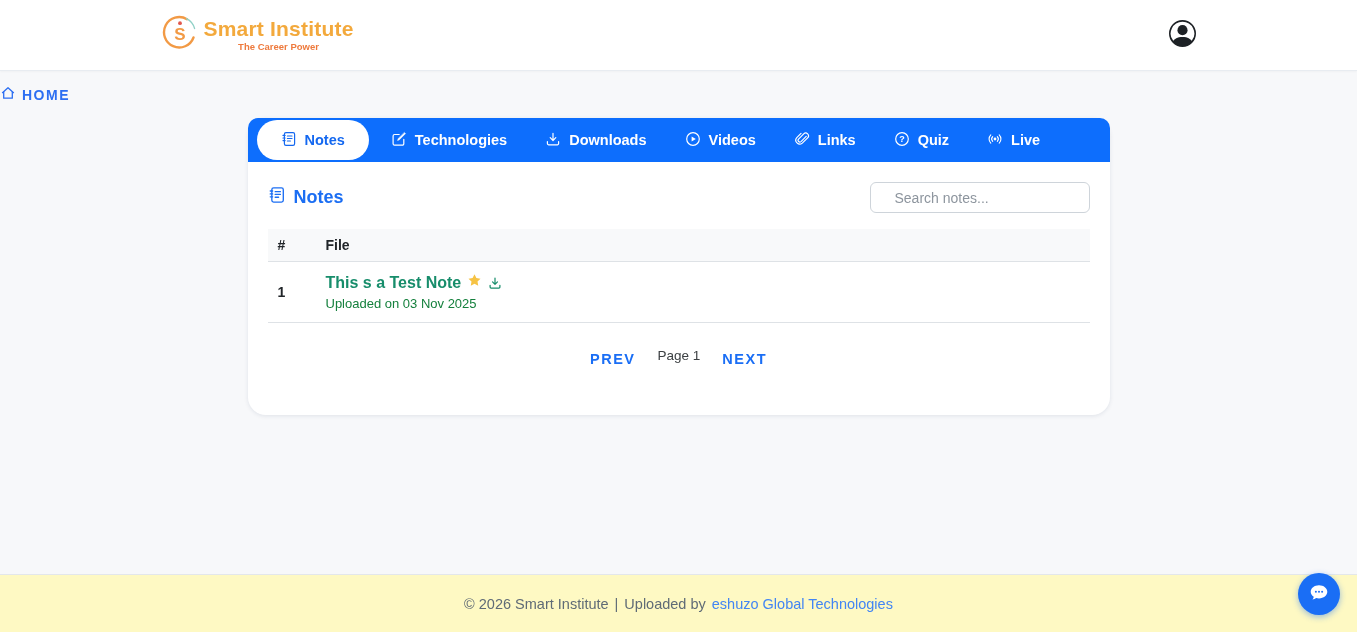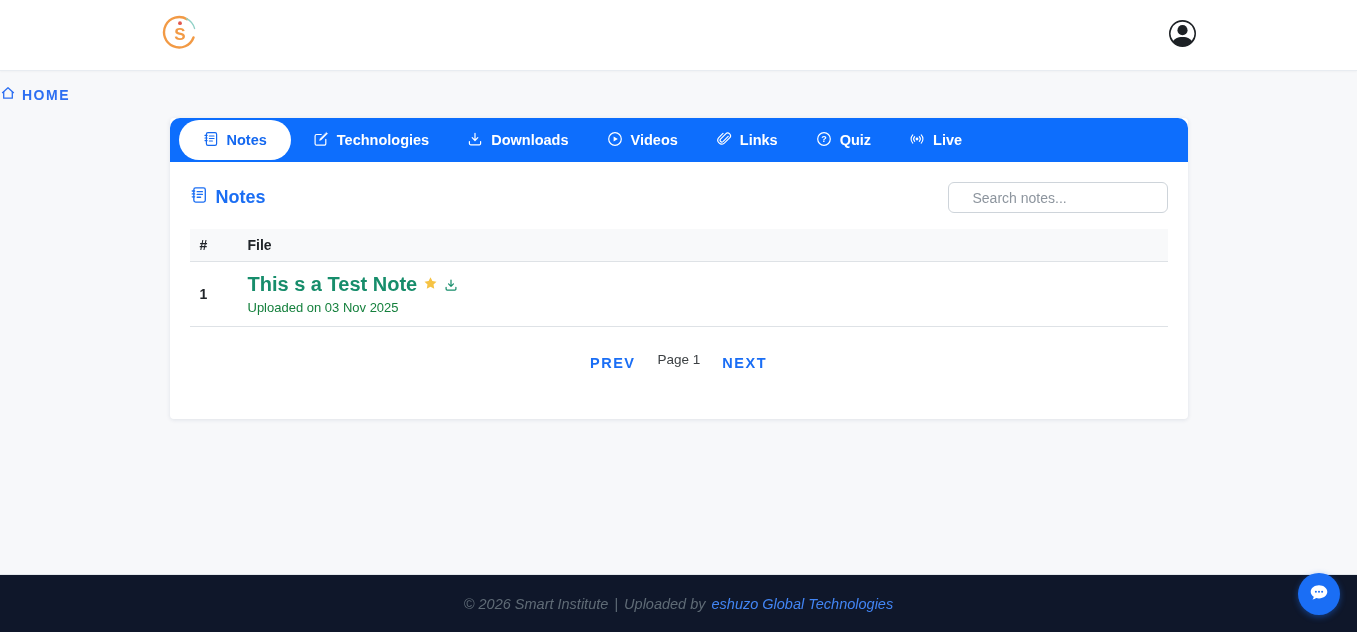--- a/index.html
+++ b/index.html
@@ -33,22 +33,22 @@
   
   .breadcrumb { padding-top: 14px; }
   .home-link {
     display: inline-flex; align-items: center; gap: 6px;
     color: #2c6ef2; font-weight: 700; font-size: 14px; letter-spacing: 1.5px;
     text-decoration: none; cursor: pointer;
   }
 
   
   .card {
-    width: 1018px; margin: 13px auto 0;
-    background: #fff; border-radius: 4px;
+    width: 862px; margin: 13px auto 0;
+    background: #fff; border-radius: 18px;
     box-shadow: 0 1px 4px rgba(20,40,80,.10);
   }
   .tabbar {
     background: #0d6efd;
     border-radius: 10px 10px 0 0;
     height: 44px;
     display: flex; align-items: center;
     padding: 0 9px; gap: 6px;
   }
   .tab {
@@ -80,44 +80,44 @@
   .notes-table thead tr { background: #f8f9fa; }
   .notes-table th {
     text-align: left; font-weight: 700; color: #212529;
     padding: 8px 10px; border-bottom: 1px solid #dee2e6;
   }
   .notes-table th.col-index { width: 48px; }
   .notes-table td { padding: 11px 10px; border-bottom: 1px solid #dee2e6; vertical-align: middle; }
   .row-index { font-weight: 700; }
   .file-link {
     display: inline-flex; align-items: center; gap: 6px;
-    color: #178d6b; font-weight: 700; font-size: 20px;
+    color: #178d6b; font-weight: 700; font-size: 16px;
     text-decoration: none; cursor: pointer;
   }
   .file-sub { color: #15803d; font-size: 13px; margin-top: 4px; }
   .dl-icon { cursor: pointer; color: #178d6b; display: inline-flex; }
 
   
   .pagination {
     display: flex; align-items: center; justify-content: center;
     gap: 22px; margin: 28px 0 28px;
   }
   .page-btn {
     background: none; border: none; cursor: pointer;
     color: #1a6ef5; font-weight: 700; font-size: 14.5px; letter-spacing: 1.5px;
     font-family: "Liberation Sans", sans-serif;
   }
   .page-indicator { color: #3c4043; font-size: 13.5px; position: relative; top: -4px; }
 
   
   .app-footer {
     position: absolute; left: 0; right: 0; bottom: 0;
-    background: #0f172a; border-top: 1px solid #e3e7eb;
+    background: #fef9c3; border-top: 1px solid #e3e7eb;
     height: 58px; display: flex; align-items: center; justify-content: center;
-    font-size: 14.5px; color: #5f6b76; gap: 6px; font-style: italic;
+    font-size: 14.5px; color: #5f6b76; gap: 6px;
   }
   .footer-link { color: #4285f4; text-decoration: none; cursor: pointer; }
 
   
   .chat-fab {
     position: absolute; right: 17px; bottom: 17px;
     width: 42px; height: 42px; border-radius: 50%;
     background: #1a6ef5; border: none; cursor: pointer;
     display: flex; align-items: center; justify-content: center;
     box-shadow: 0 2px 6px rgba(26,110,245,.45);
@@ -129,20 +129,24 @@
 <header class="app-header">
   <div class="container">
     <div class="brand">
       <span>
         <svg width="36" height="36" viewBox="0 0 36 36">
           <path d="M25 4.2 A15.2 15.2 0 1 0 31.5 22.5" fill="none" stroke="#f29a45" stroke-width="2.4" stroke-linecap="round"></path>
           <path d="M24.5 3.6 A15.5 15.5 0 0 1 32.6 13.5" fill="none" stroke="#8fd0c6" stroke-width="1.3" stroke-linecap="round"></path>
           <text x="18" y="25" text-anchor="middle" font-size="17" font-weight="bold" fill="#f29a45" font-family="Liberation Sans, sans-serif">S</text>
           <circle cx="18" cy="8.2" r="1.9" fill="#e2574c"></circle>
         </svg>
+      </span>
+      <span class="brand-text">
+        <span class="brand-name">Smart Institute</span>
+        <span class="brand-tagline">The Career Power</span>
       </span>
     </div>
     <button class="avatar-btn">
       <span>
         <svg width="27" height="27" viewBox="0 0 16 16" fill="#1d2125">
           <path d="M11 6a3 3 0 1 1-6 0 3 3 0 0 1 6 0z"></path>
           <path fill-rule="evenodd" d="M0 8a8 8 0 1 1 16 0A8 8 0 0 1 0 8zm8-7a7 7 0 0 0-5.468 11.37C3.242 11.226 4.805 10 8 10s4.757 1.225 5.468 2.37A7 7 0 0 0 8 1z"></path>
         </svg>
       </span>
     </button>

